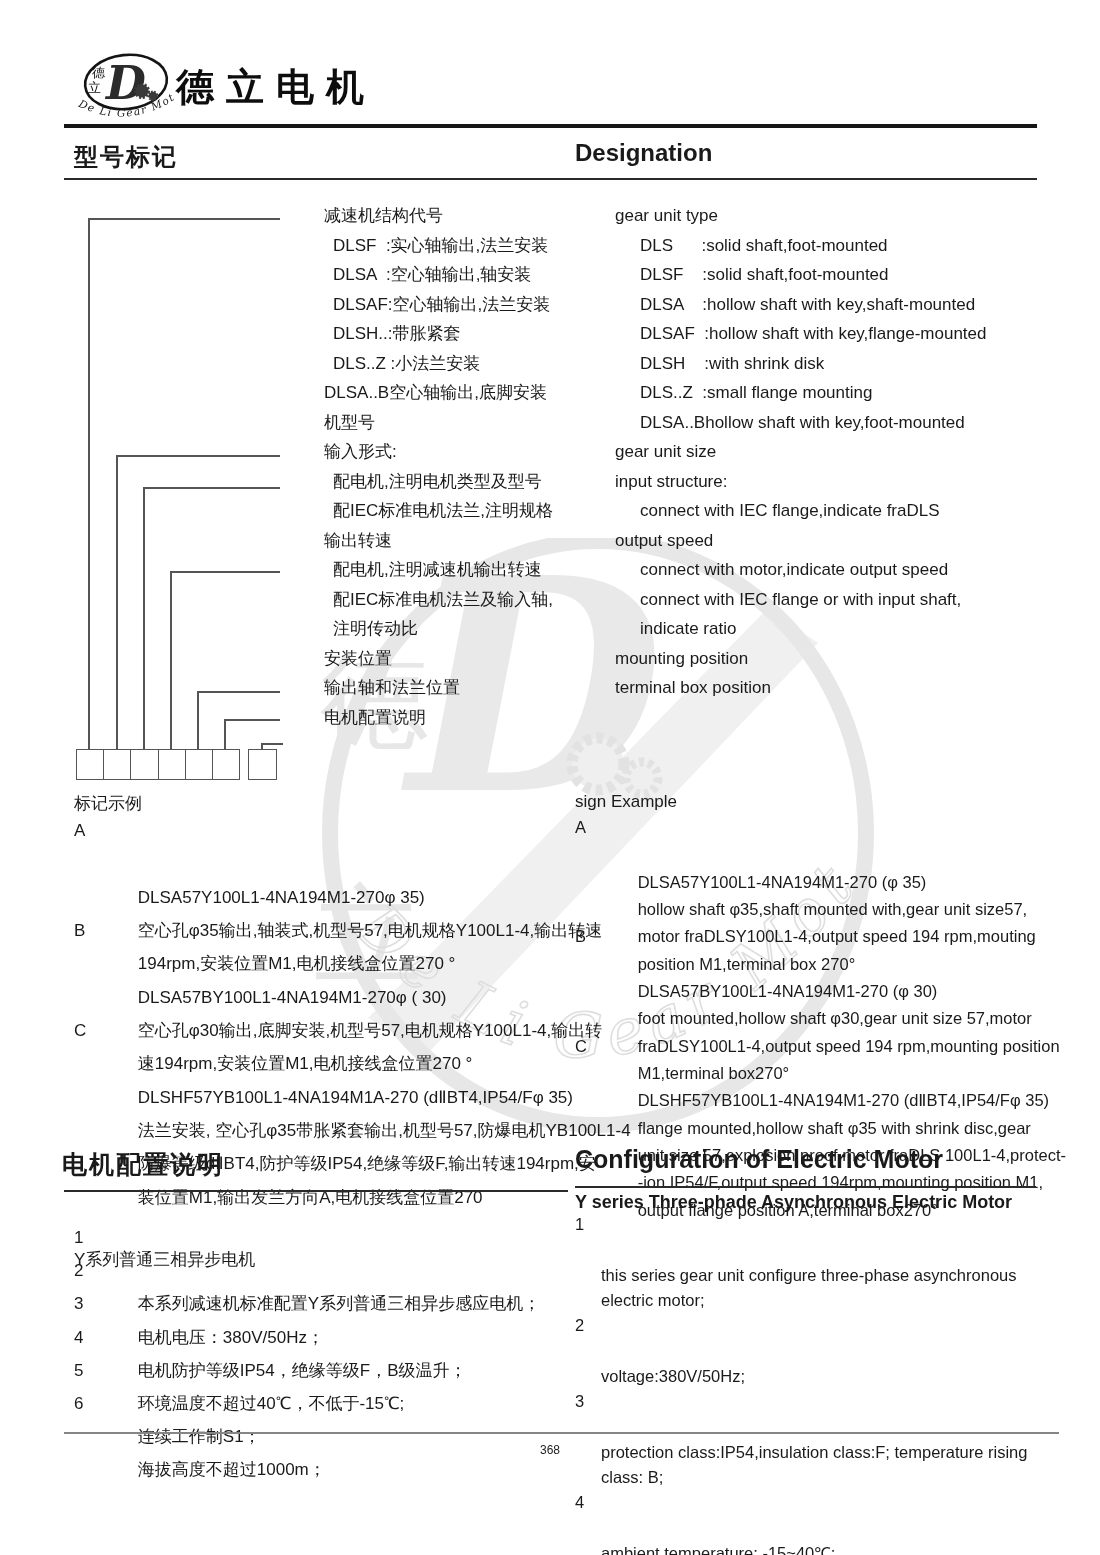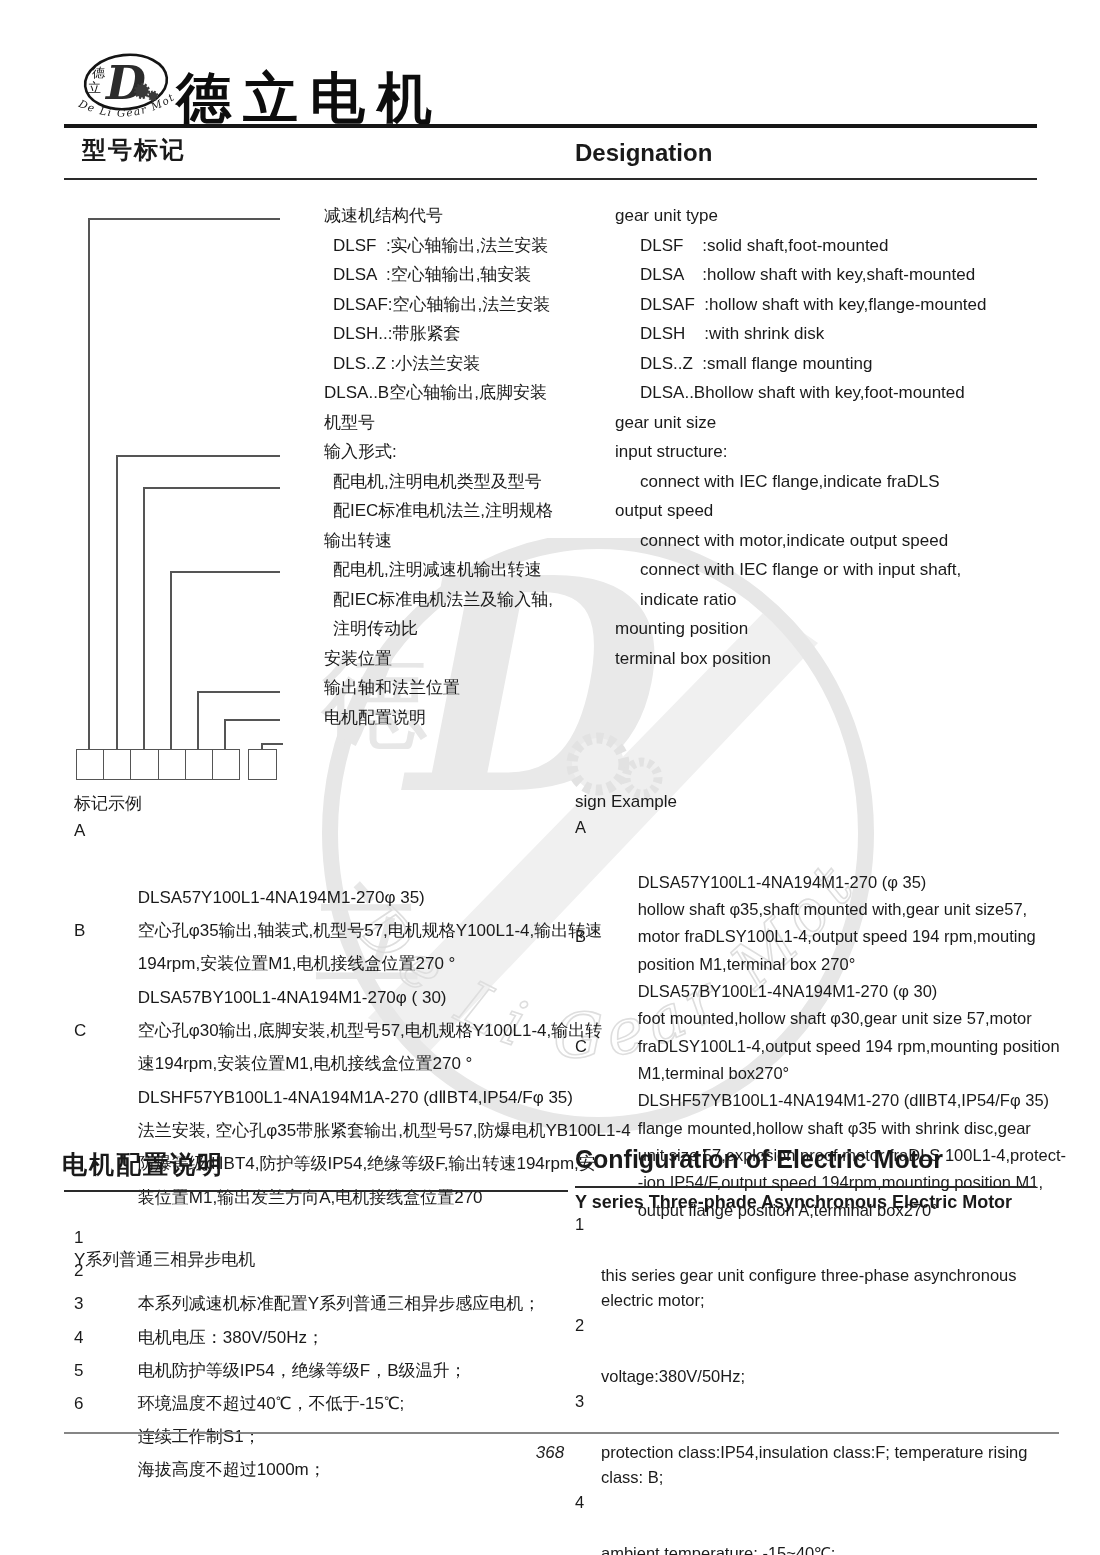--- a/index.html
+++ b/index.html
@@ -6,27 +6,27 @@
   body{
     width:1100px;height:1555px;background:#ffffff;position:relative;
     font-family:"Liberation Sans", sans-serif;color:#1a1a1a;
     -webkit-font-smoothing:antialiased;
   }
   .page{position:absolute;inset:0;overflow:hidden;}
   .abs{position:absolute;}
 
   
   .company-name{left:176px;top:62px;font-family:Liberation Mono, monospace;font-weight:bold;
-    font-size:55px;letter-spacing:12px;color:#0d0d0d;}
+    font-size:38px;letter-spacing:12px;color:#0d0d0d;}
   .rule{background:#161616;}
   .rule-thick{left:64px;top:124px;width:973px;height:4px;}
   .rule-thin{left:64px;top:178px;width:973px;height:2px;background:#2a2a2a;}
 
   .sec-title{font-size:24px;font-weight:bold;}
-  .title-zh{left:74px;top:134px;letter-spacing:2px;margin-left:8px;}
+  .title-zh{left:74px;top:141px;letter-spacing:2px;}
   .title-en{left:575px;top:139px;}
 
   
   .vline{width:1.5px;background:#555;}
   .hline{height:1.5px;background:#555;}
   .box-strip{left:76px;top:749px;width:162px;height:29px;border:1.5px solid #555;display:flex;box-sizing:content-box;}
   .box-strip span{flex:1;border-right:1.5px solid #555;}
   .box-strip span:last-child{border-right:none;}
   .box-single{left:248px;top:749px;width:27px;height:29px;border:1.5px solid #555;}
 
@@ -53,21 +53,21 @@
   .cfg-sub{font-size:17px;margin-top:48px;}
   .cfg-sub-en{font-size:18px;font-weight:bold;}
   .cfg-list{width:475px;}
   .cfg-row{position:relative;padding-left:26px;}
   .cfg-left-list .cfg-row{height:33.2px;line-height:33.2px;font-size:17px;white-space:pre;}
   .cfg-right-list .cfg-row{line-height:25.3px;font-size:16.5px;white-space:pre-line;}
   .cfg-num{position:absolute;left:0;top:0;}
 
   
   .footer-line{left:64px;top:1432px;width:995px;height:2px;background:#868686;}
-  .page-num{left:0;top:1443px;width:1100px;text-align:center;font-size:17px;color:#222;font-style:italic;}
+  .page-num{left:0;top:1443px;width:1100px;text-align:center;font-size:12px;color:#222;}
 </style>
 </head>
 <body>
 
 <div class="page">
 
   <svg class="abs" style="left:298px;top:538px;" width="600" height="600" viewBox="0 0 600 600" aria-hidden="true">
     <path d="M70 480 L470 70 L520 105 L130 515 Z" fill="#f0f0f0"></path>
     <ellipse cx="300" cy="295" rx="268" ry="292" fill="none" stroke="#e7e7e7" stroke-width="16"></ellipse>
     <text x="22" y="200" font-size="108" font-family="'DejaVu Serif',serif" fill="#e7e7e7">德</text>
@@ -143,20 +143,21 @@
       <div class="tree-row sub">配电机,注明减速机输出转速</div>
       <div class="tree-row sub">配IEC标准电机法兰及输入轴,</div>
       <div class="tree-row sub">注明传动比</div>
       <div class="tree-row">安装位置</div>
       <div class="tree-row">输出轴和法兰位置</div>
       <div class="tree-row">电机配置说明</div>
     </div>
   <div class="abs tree-labels labels-en">
 
   <div class="tree-row">gear unit type</div>
+      <div class="tree-row sub">DLS      :solid shaft,foot-mounted</div>
       <div class="tree-row sub">DLSF    :solid shaft,foot-mounted</div>
       <div class="tree-row sub">DLSA    :hollow shaft with key,shaft-mounted</div>
       <div class="tree-row sub">DLSAF  :hollow shaft with key,flange-mounted</div>
       <div class="tree-row sub">DLSH    :with shrink disk</div>
       <div class="tree-row sub">DLS..Z  :small flange mounting</div>
       <div class="tree-row sub">DLSA..Bhollow shaft with key,foot-mounted</div>
       <div class="tree-row">gear unit size</div>
       <div class="tree-row">input structure:</div>
       <div class="tree-row sub">connect with IEC flange,indicate fraDLS</div>
       <div class="tree-row">output speed</div>

